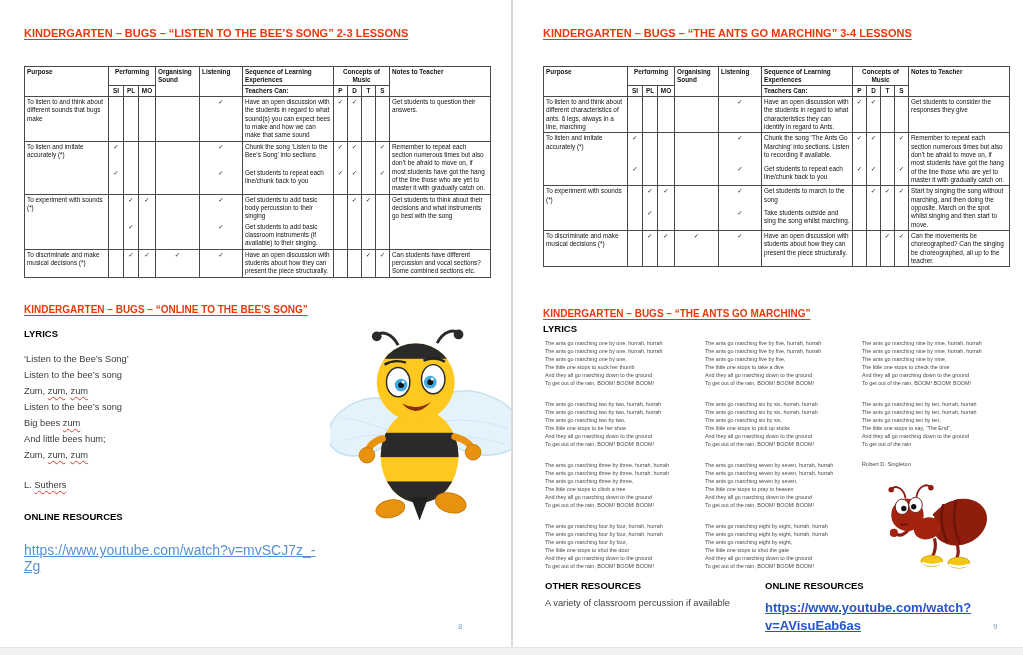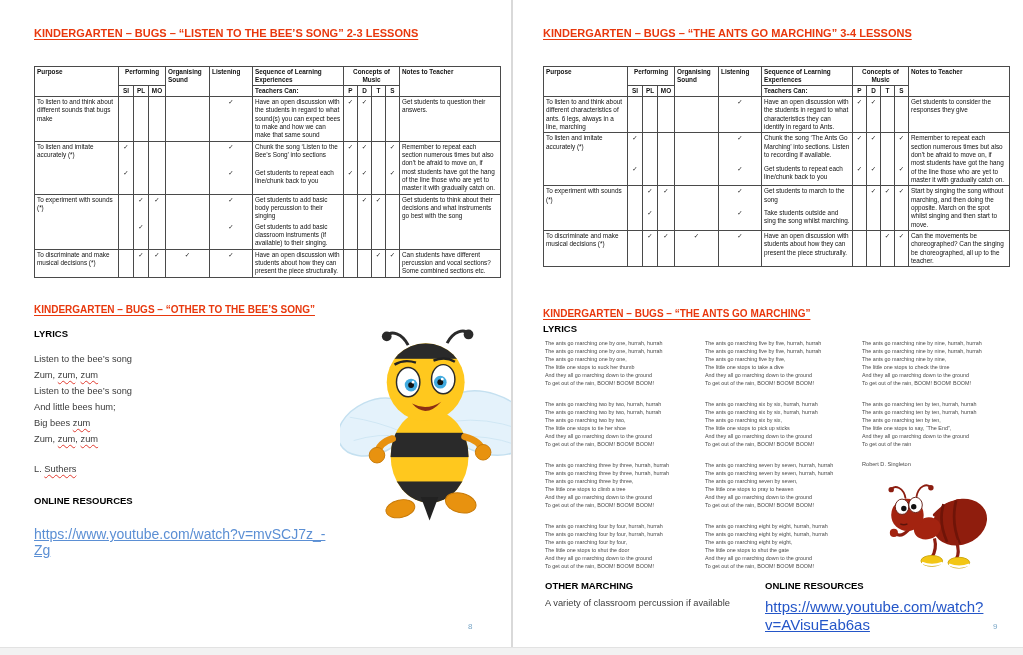--- a/index.html
+++ b/index.html
@@ -1,20 +1,20 @@
 <!DOCTYPE html>
 <html><head>
 <meta charset="utf-8">
 <style>
   :root{ --red:#e8380d; --border:#4a4a4a; }
   html,body{margin:0;padding:0;}
   body{width:1023px;height:655px;position:relative;background:#ffffff;
        font-family:"Liberation Sans",sans-serif;overflow:hidden;color:#111;}
   .page{position:absolute;top:0;height:647px;background:#fff;}
-  #left-page{left:12px;width:511px;}
+  #left-page{left:2px;width:511px;}
   #right-page{left:513px;width:614px;}
   #page-divider{position:absolute;left:511px;top:0;width:2px;height:647px;background:#d9d9d9;}
   #bottom-strip{position:absolute;left:0;top:647px;width:1023px;height:8px;background:#f2f2f2;border-top:1px solid #e2e2e2;}
 
   .doc-title{position:absolute;top:27px;font-size:11px;font-weight:bold;color:var(--red);
              text-decoration:underline;text-underline-offset:2px;white-space:nowrap;}
   #left-page .doc-title{left:22px;}
   #right-page .doc-title{left:30px;}
 
   table.lesson{border-collapse:collapse;position:absolute;width:466px;table-layout:fixed;
@@ -52,21 +52,21 @@
   #lyr-col-1{left:32px;} #lyr-col-2{left:192px;} #lyr-col-3{left:349px;}
   .verse{margin-bottom:13px;}
   .vline{font-size:5.4px;line-height:8px;color:#4a4a4a;white-space:nowrap;}
   .r-attr{font-size:5.6px;color:#4a4a4a;margin-top:8px;}
   #ant-art{margin-top:10px;margin-left:18px;}
 
   #other-res{left:32px;top:580px;width:215px;}
   #online-res-right{left:252px;top:580px;width:240px;}
   .res-text{font-size:9.3px;color:#3c3c3c;margin-top:0;}
   #other-res .res-h,#online-res-right .res-h{margin-bottom:7px;}
-  a.link-bold{font-size:15px;font-weight:normal;color:#2456c8;text-decoration:underline;cursor:pointer;}
+  a.link-bold{font-size:13px;font-weight:bold;color:#2456c8;text-decoration:underline;cursor:pointer;}
 
   .page-num{position:absolute;top:622px;font-size:8px;color:#7ba7c7;}
   #left-page .page-num{left:456px;}
   #right-page .page-num{left:480px;}
 </style>
 </head>
 <body>
 
 <div class="page" id="left-page">
   <div class="doc-title">KINDERGARTEN – BUGS – “LISTEN TO THE BEE’S SONG” 2-3 LESSONS</div>
@@ -185,28 +185,29 @@
           <td class="ck"></td>
           <td class="ck"></td>
           <td class="ck">✓</td>
           <td class="ck">✓</td>
           <td class="c-notes" rowspan="1">Can students have different percussion and vocal sections? Some combined sections etc.</td>
         </tr>
       </tbody>
   </table>
 
   <div class="flow" id="left-lyrics-block">
-    <div class="section-title">KINDERGARTEN – BUGS – “OTHER TO THE BEE’S SONG”</div>
+    <div class="section-title">KINDERGARTEN – BUGS – “ONLINE TO THE BEE’S SONG”</div>
     <div class="lyrics-h">LYRICS</div>
     <div id="left-lyrics">
+        <div class="lyric-line"><span>‘Listen to the Bee’s Song’</span></div>
         <div class="lyric-line"><span>Listen to the bee’s song</span></div>
         <div class="lyric-line"><span>Zum, </span><span class="sp">zum</span><span>, </span><span class="sp">zum</span></div>
         <div class="lyric-line"><span>Listen to the bee’s song</span></div>
+        <div class="lyric-line"><span>Big bees </span><span class="sp">zum</span></div>
         <div class="lyric-line"><span>And little bees hum;</span></div>
-        <div class="lyric-line"><span>Big bees </span><span class="sp">zum</span></div>
         <div class="lyric-line"><span>Zum, </span><span class="sp">zum</span><span>, </span><span class="sp">zum</span></div>
       </div>
     <div class="lyric-line attr" id="left-attribution"><div class="lyric-line" style="display: inline; text-align: right;"><span>L. </span><span class="sp">Suthers</span></div></div>
     <div class="res-h res-h2">ONLINE RESOURCES</div>
     <a class="link" href="#">https://www.youtube.com/watch?v=mvSCJ7z_-Zg</a>
   </div>
 
   <svg id="bee-art" width="185" height="198" viewBox="0 0 190 200">
     <ellipse cx="36" cy="102" rx="40" ry="27" fill="#e4f2fb" stroke="#c4e0f0" stroke-width="1.5" transform="rotate(-25 36 102)"></ellipse>
     <path d="M10 92 Q38 96 66 108 M14 116 Q40 108 62 112" stroke="#cfe6f4" stroke-width="1" fill="none"></path>
@@ -494,21 +495,21 @@
       <path d="M60 68 C63 80 59 86 57 89" stroke="#8c1d10" stroke-width="3.5" fill="none"></path>
       <path d="M84 70 C88 82 86 88 84 91" stroke="#8c1d10" stroke-width="3.5" fill="none"></path>
       <ellipse cx="57" cy="93" rx="12" ry="6" fill="#f3c613" stroke="#caa106" stroke-width="1"></ellipse>
       <path d="M46 95 Q57 100 69 95" stroke="#fff" stroke-width="2.5" fill="none"></path>
       <ellipse cx="87" cy="95" rx="12" ry="6" fill="#f3c613" stroke="#caa106" stroke-width="1"></ellipse>
       <path d="M76 97 Q87 102 99 97" stroke="#fff" stroke-width="2.5" fill="none"></path>
     </svg>
   </div>
 
   <div class="flow" id="other-res">
-    <div class="res-h">OTHER MARCHING</div>
+    <div class="res-h">OTHER RESOURCES</div>
     <div class="res-text">A variety of classroom percussion if available</div>
   </div>
   <div class="flow" id="online-res-right">
     <div class="res-h">ONLINE RESOURCES</div>
     <a class="link-bold" href="#">https://www.youtube.com/watch?v=AVisuEab6as</a>
   </div>
 
   <div class="page-num">9</div>
 </div>
 

